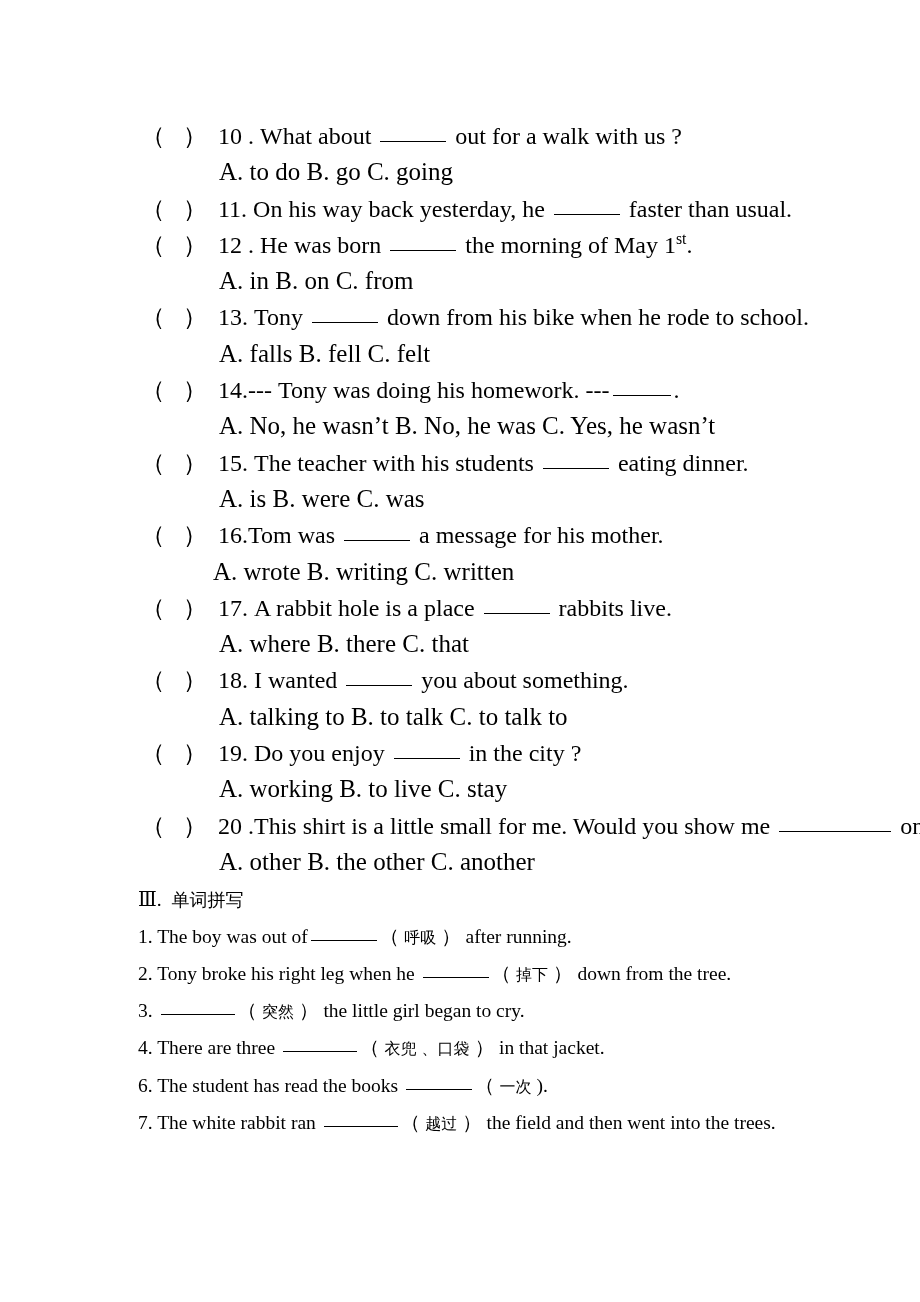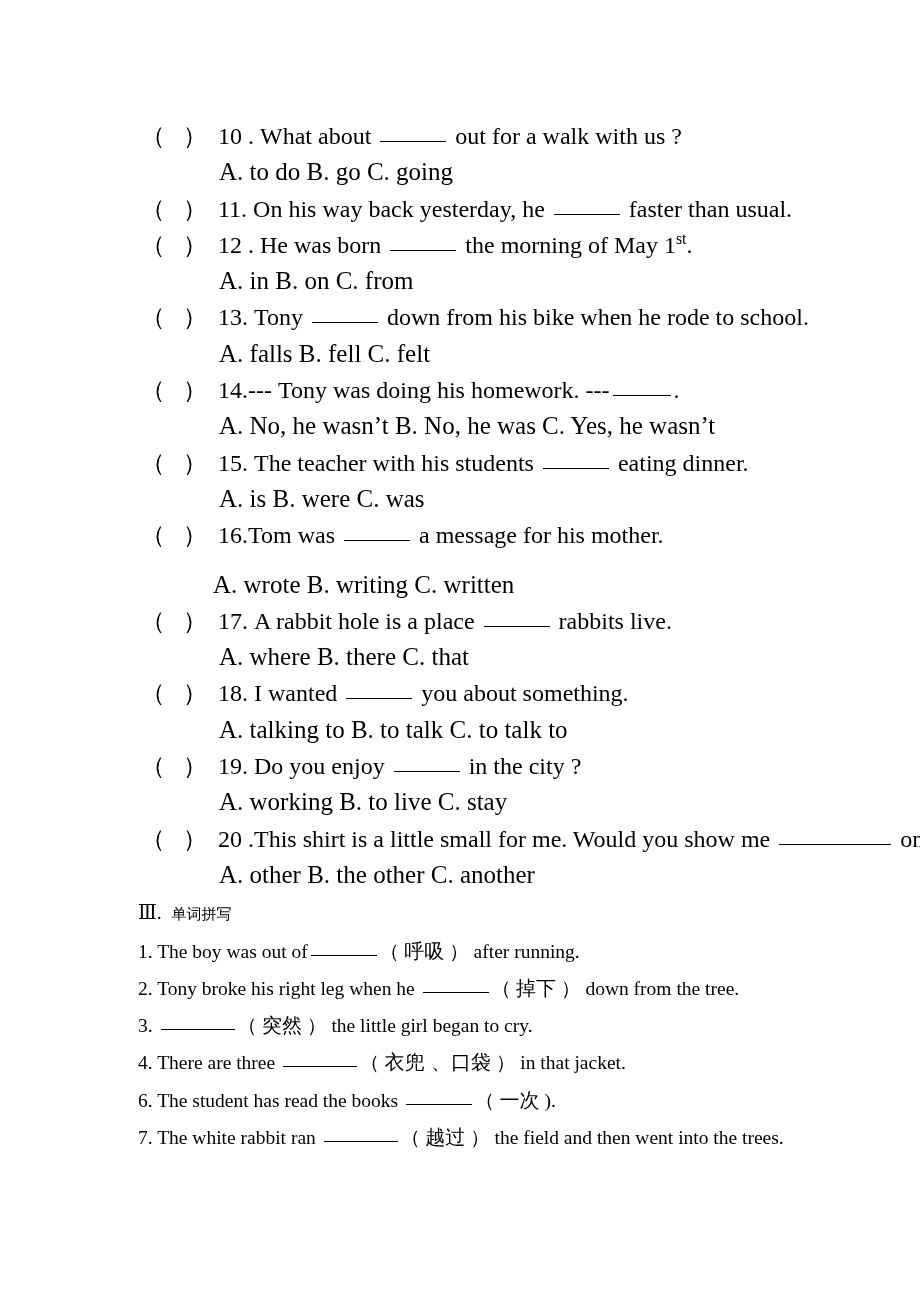--- a/index.html
+++ b/index.html
@@ -43,21 +43,21 @@
   .q-line.indent-extra {
   }
 
   
   .opt-line {
     font-size: 25px;
     line-height: 36.3px;
     white-space: nowrap;
     padding-left: 219px;
   }
-  .opt-line.opt-pad-a { padding-left: 213px; margin-top: 13px; }
+  .opt-line.opt-pad-a { padding-left: 213px; }
   .opt-line.opt-pad-b { }
 
   .marker {
     letter-spacing: 0;
   }
   .marker .paren-open { margin-right: 18px; }
 
   
   .blank {
     display: inline-block;
@@ -88,25 +88,25 @@
   
   .sp-line {
     font-size: 19.5px;
     line-height: 36.3px;
     white-space: nowrap;
     padding-left: 138px;
   }
 
   .cjk {
     font-family: "DejaVu Sans", "Liberation Sans", sans-serif;
-    font-size: 20px;
+    font-size: 16px;
   }
   .cjk-head {
     font-family: "DejaVu Sans", "Liberation Sans", sans-serif;
-    font-size: 15px;
+    font-size: 18px;
   }
   .gap-s { display: inline-block; width: 5px; }
 </style>
 </head>
 <body>
 
 <div class="page">
   <div class="content">
 
     <div class="q-line">

